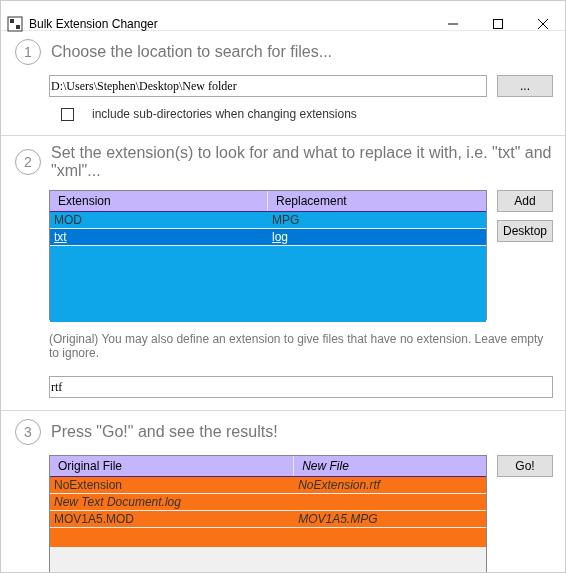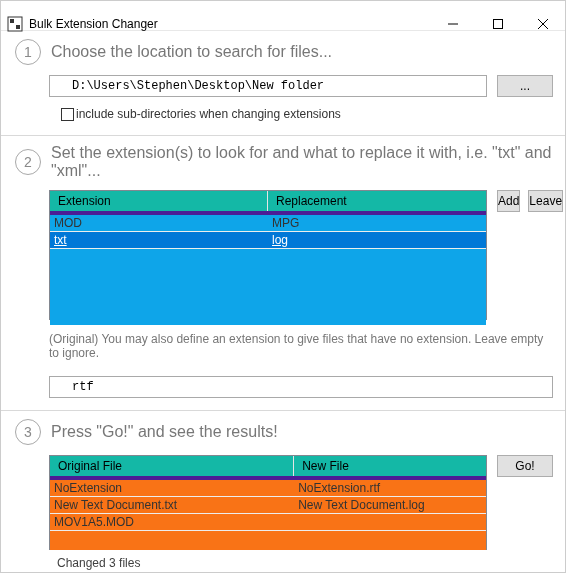--- a/index.html
+++ b/index.html
@@ -44,64 +44,64 @@
     color:#8a8a8a; font-size: 14px;
     flex: 0 0 26px;
     margin-left: 2px;
   }
   .step-text { color: #777; font-size: 16px; }
   .body-row { display:flex; gap:10px; margin-top: 10px; margin-left: 36px; }
   .textinput {
     flex:1;
     border: 1px solid #a9a9a9;
     height: 22px;
-    padding: 2px 22px;
-    font-family: Liberation Mono, monospace;
+    padding: 2px 1px;
+    font-family: Liberation Serif, serif;
     font-size: 12px;
     background:#fff;
   }
   .btn {
     width: 56px; height: 22px;
     background: #e1e1e1;
     border: 1px solid #adadad;
     font-family: inherit;
     font-size: 12px;
     cursor: default;
     padding:0;
   }
-  .check-row { display:flex; align-items:center; gap:2px; margin: 10px 0 2px 48px; }
+  .check-row { display:flex; align-items:center; gap:18px; margin: 10px 0 2px 48px; }
   .checkbox {
     width: 13px; height: 13px; border: 1px solid #333; background:#fff;
   }
   .table-wrap {
     flex:1;
     border: 1px solid #828790;
     background: #f0f0f0;
     display:flex; flex-direction:column;
   }
-  .table-head { display:flex; background:#14b8a6; border-bottom: 4px solid #4c1d95; }
+  .table-head { display:flex; background:#c4b5fd; border-bottom: 1px solid #4c1d95; }
   .th {
     padding: 3px 8px;
     font-size: 12px;
     color:#000;
     border-right: 1px solid #e5e5e5;
   }
   .th:last-child { border-right: none; }
   .tbody { background:#0ea5e9; min-height: 110px; }
   .tr { display:flex; border-bottom: 1px solid #ededed; }
   .tr.selected { background:#0078d7; color:#fff;text-decoration:underline; }
   .td { padding: 1px 4px; font-size: 12px; overflow:hidden; white-space:nowrap; }
   .extra-space { flex:1; background:#f0f0f0; }
-  .side-btns { display:flex; flex-direction:row; gap:8px; width:56px; }
+  .side-btns { display:flex; flex-direction:column; gap:8px; width:56px; }
   .note { color:#777; font-size:12px; margin: 12px 0 6px 36px; }
   .status-text { margin: 6px 0 0 44px; font-size:12px; color:#404040; }
   .col-ext { width: 50%; }
   .col-rep { width: 50%; }
   .col-orig { width: 56%; }
-  .col-new { width: 44%; }
+  .col-new { width: 44%; font-style: italic; }
   .tbody2 { background:#f97316; min-height: 70px; }
 </style>
 </head>
 <body>
 
 <div class="titlebar">
   <span class="app-icon">
     <svg width="16" height="16" viewBox="0 0 16 16">
       <rect x="1" y="1" width="14" height="14" fill="#fff" stroke="#333"></rect>
       <rect x="3" y="3" width="4" height="4" fill="#333"></rect>
@@ -163,51 +163,51 @@
             </div>
             <div class="tr selected">
               <div class="td col-ext">txt</div>
               <div class="td col-rep">log</div>
             </div>
           </div>
         <div class="extra-space"></div>
       </div>
       <div class="side-btns">
         <button class="btn">Add</button>
-        <button class="btn">Leave</button>
+        <button class="btn">Desktop</button>
       </div>
     </div>
     <div class="note">(Original) You may also define an extension to give files that have no extension. Leave empty to ignore.</div>
     <div class="body-row" style="margin-top:16px;">
       <input class="textinput" value="rtf" style="">
     </div>
   </div>
 
   <div class="section">
     <div class="step-row">
       <div class="step-circle">3</div>
       <div class="step-text">Press "Go!" and see the results!</div>
     </div>
     <div class="body-row">
-      <div class="table-wrap" style="height:95px;">
+      <div class="table-wrap" style="height:118px;">
         <div class="table-head">
           <div class="th col-orig">Original File</div>
           <div class="th col-new">New File</div>
         </div>
         <div class="tbody2" id="res-tbody">
             <div class="tr">
               <div class="td col-orig">NoExtension</div>
               <div class="td col-new">NoExtension.rtf</div>
             </div>
             <div class="tr">
-              <div class="td col-orig">New Text Document.txt</div>
               <div class="td col-new">New Text Document.log</div>
             </div>
             <div class="tr">
               <div class="td col-orig">MOV1A5.MOD</div>
+              <div class="td col-new">MOV1A5.MPG</div>
             </div>
           </div>
         <div class="extra-space"></div>
       </div>
       <div class="side-btns">
         <button class="btn">Go!</button>
       </div>
     </div>
     <div class="status-text">Changed 3 files</div>
   </div>

